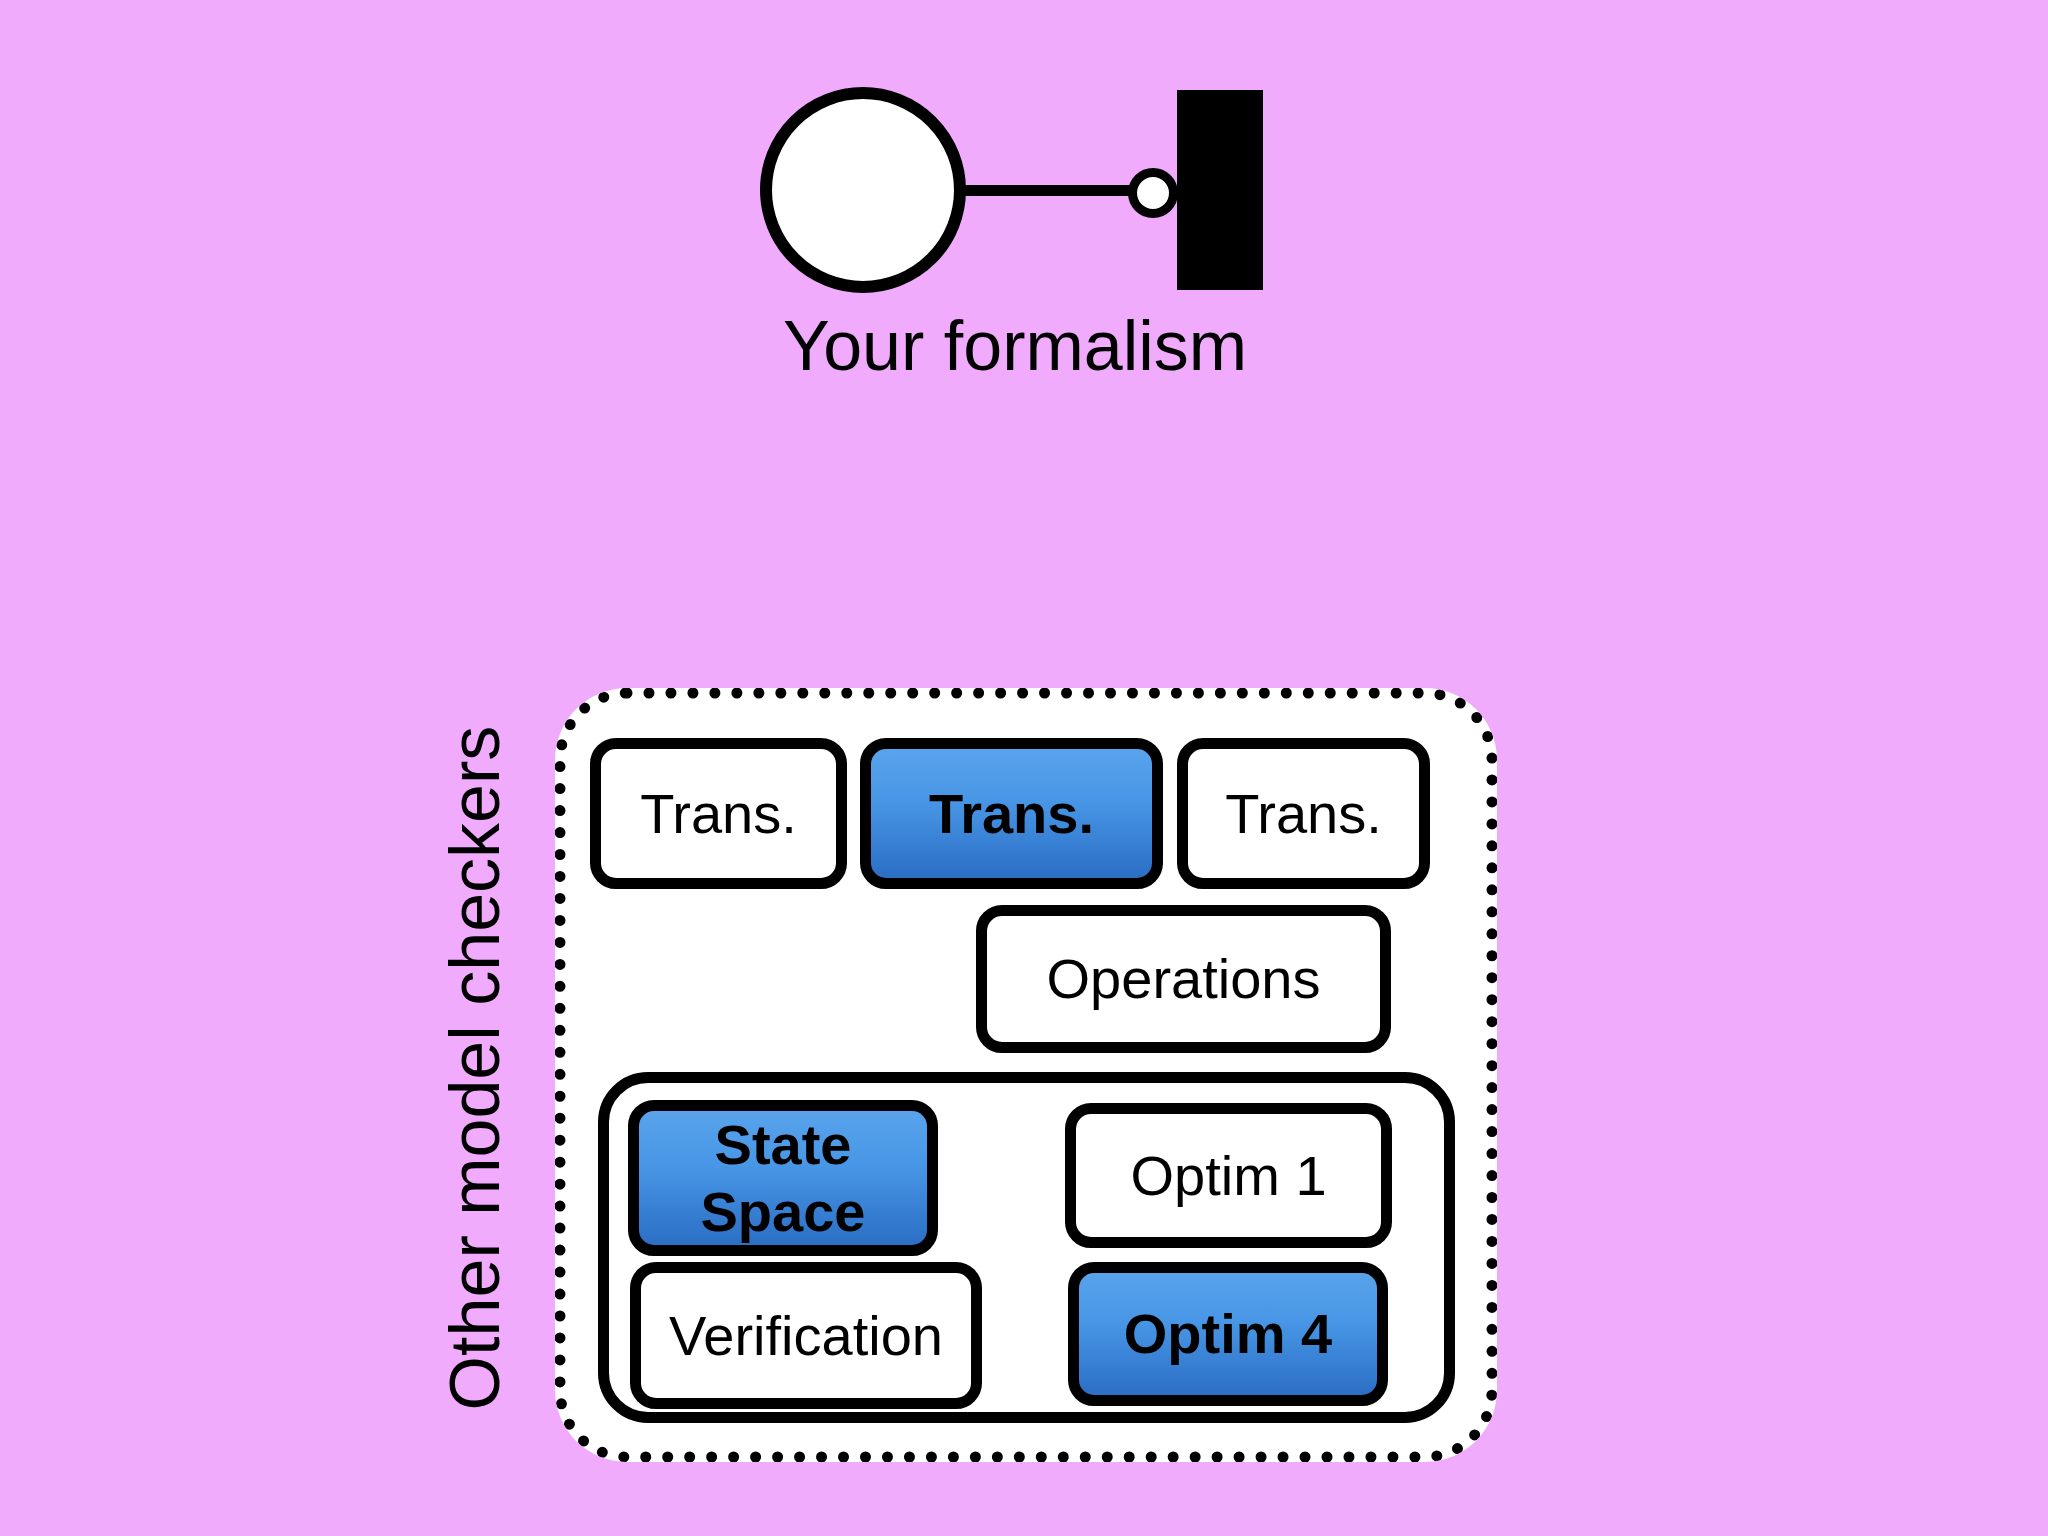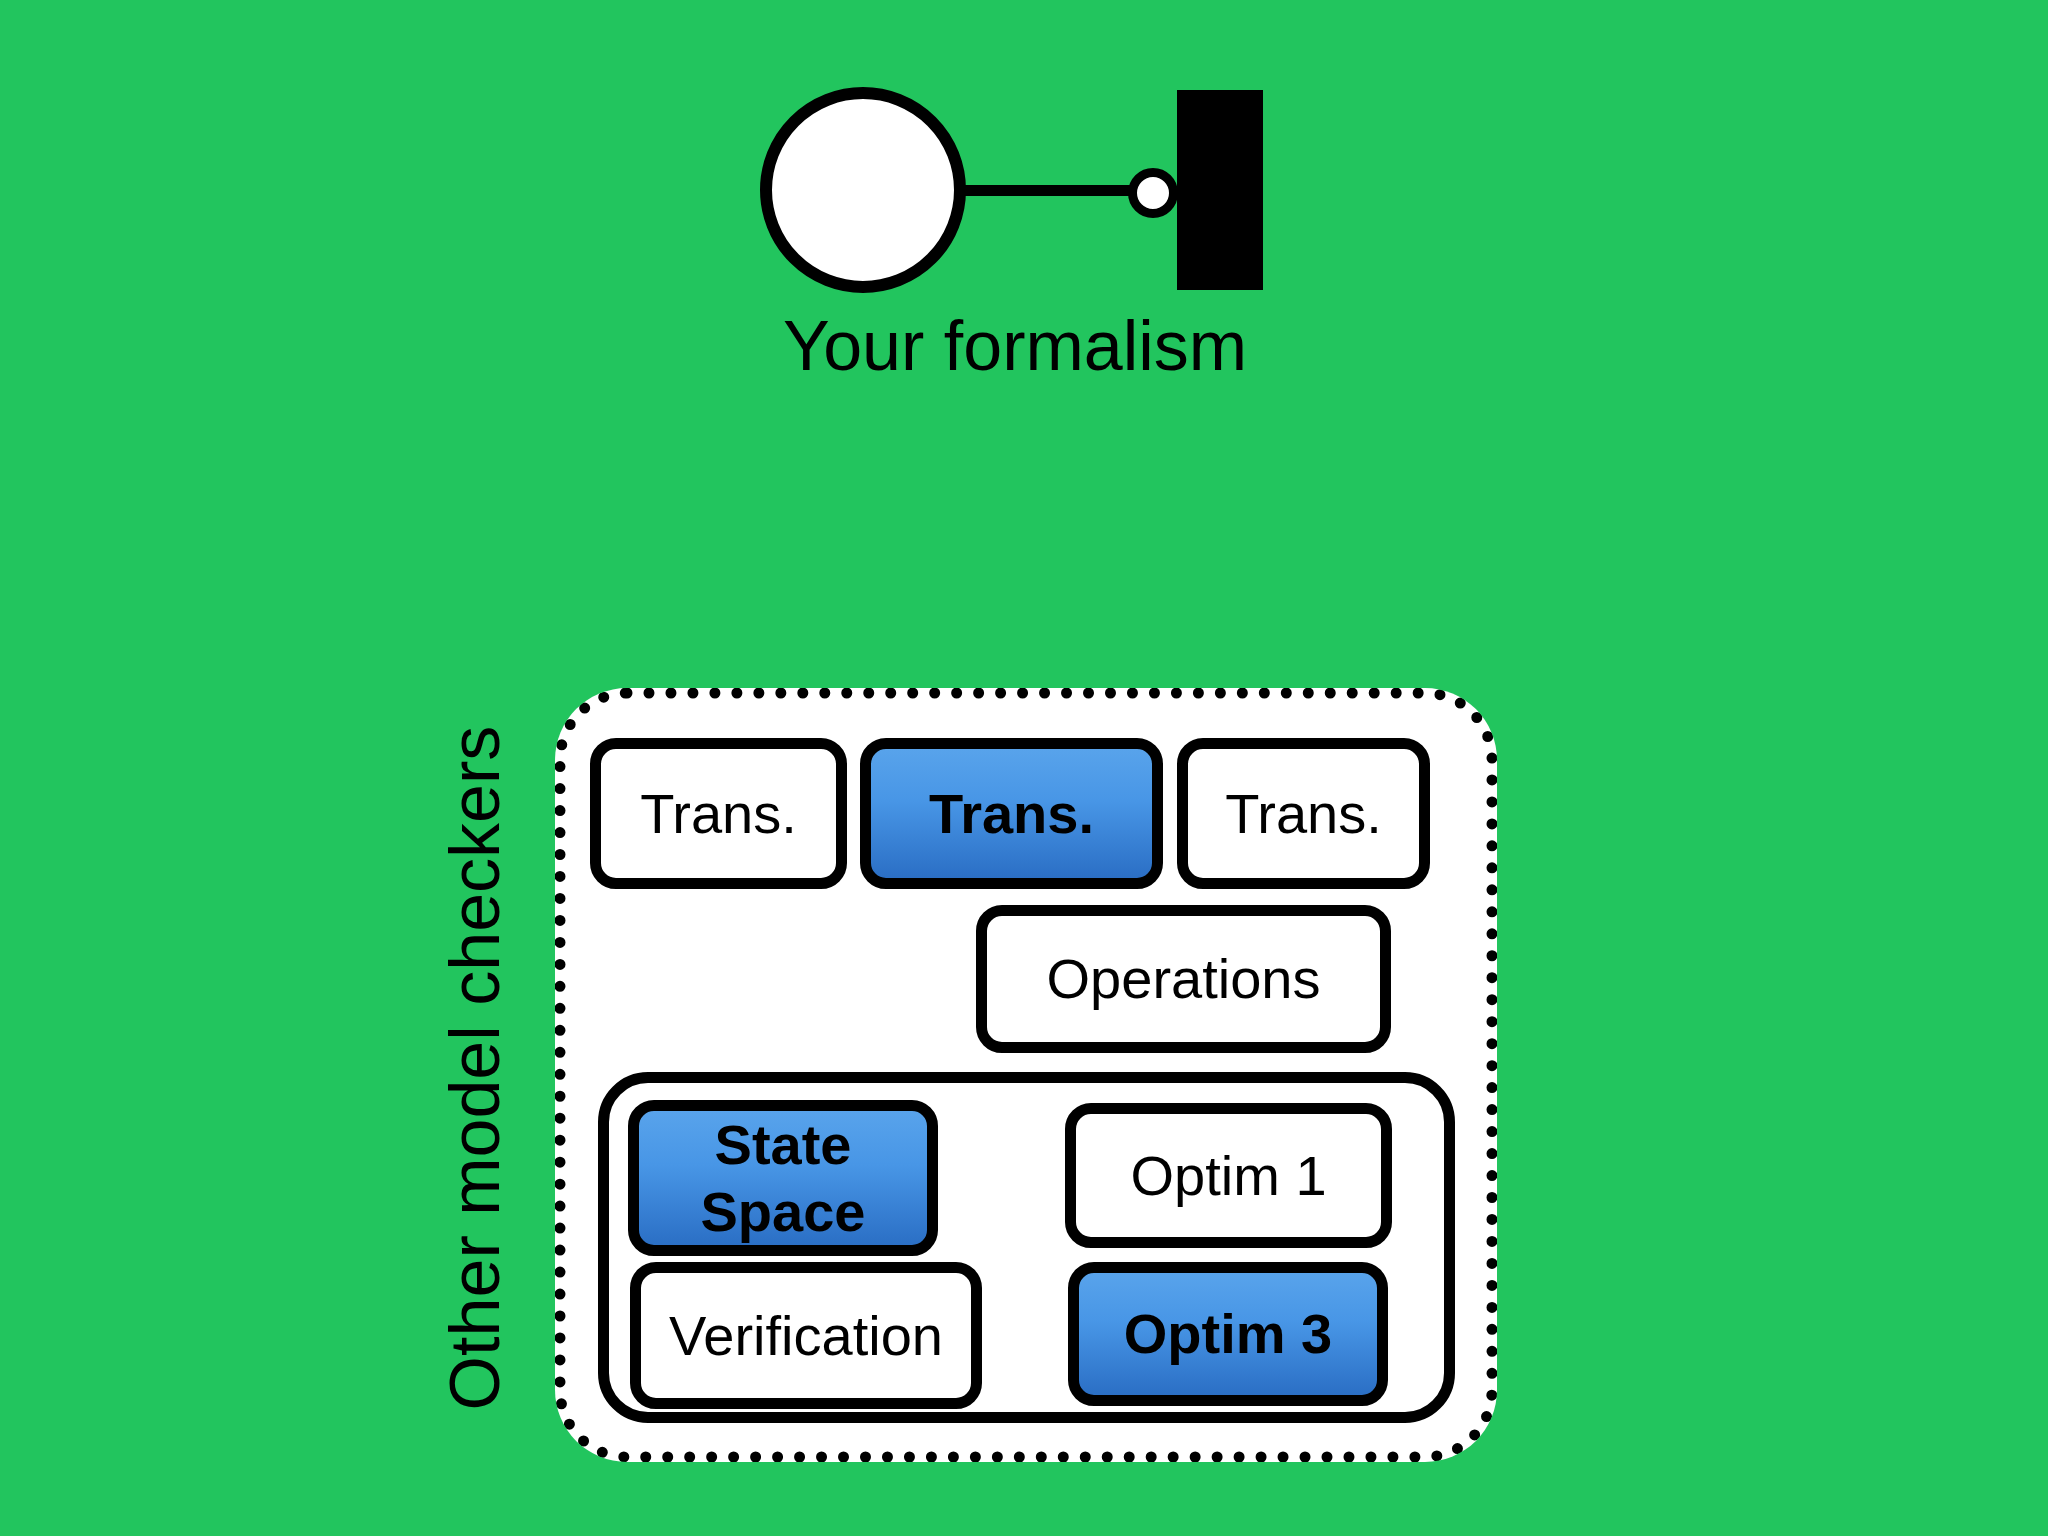--- a/index.html
+++ b/index.html
@@ -1,20 +1,20 @@
 <!DOCTYPE html>
 <html><head>
 <meta charset="utf-8">
 <style>
   html,body{margin:0;padding:0;background:#ffffff;}
   #canvas{
     position:relative;
     width:2048px;
     height:1536px;
-    background:#22c55e;
+    background:#f0abfc;
     font-family:"Liberation Sans", sans-serif;
     color:#000;
     overflow:hidden;
   }
   
   .big-circle{
     position:absolute; left:760px; top:87px;
     width:206px; height:206px;
     border:12px solid #000; border-radius:50%;
     background:#fff; box-sizing:border-box;
@@ -115,16 +115,16 @@
   <div class="box state blue">
     <span>State Space</span>
   </div>
   <div class="box verification">
     <span>Verification</span>
   </div>
   <div class="box optim1">
     <span>Optim 1</span>
   </div>
   <div class="box optim2 blue">
-    <span>Optim 3</span>
+    <span>Optim 4</span>
   </div>
 
 </div>
 
 </body></html>

